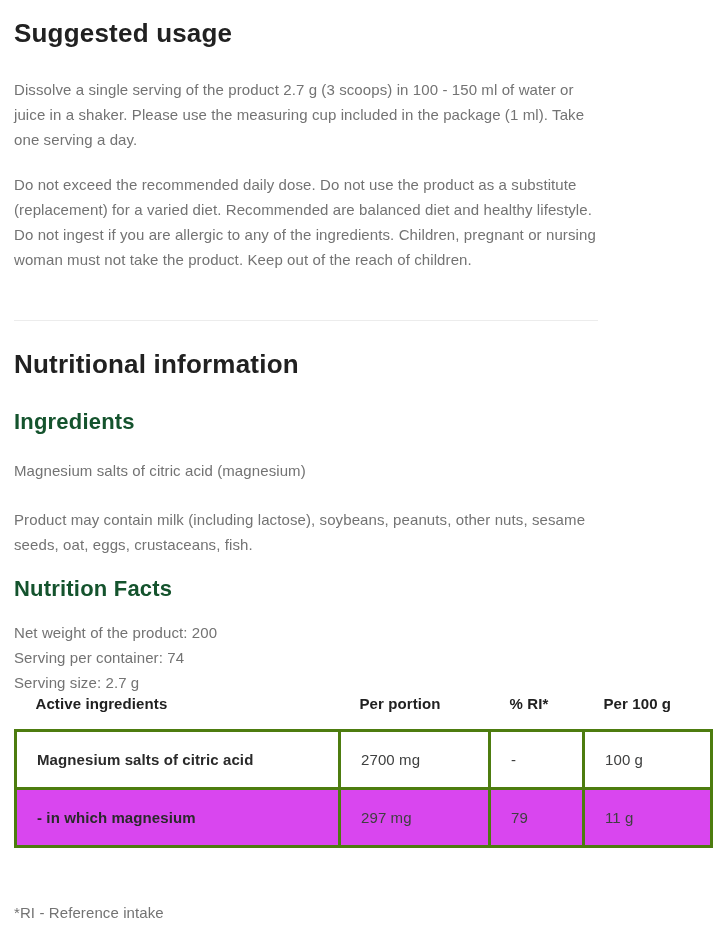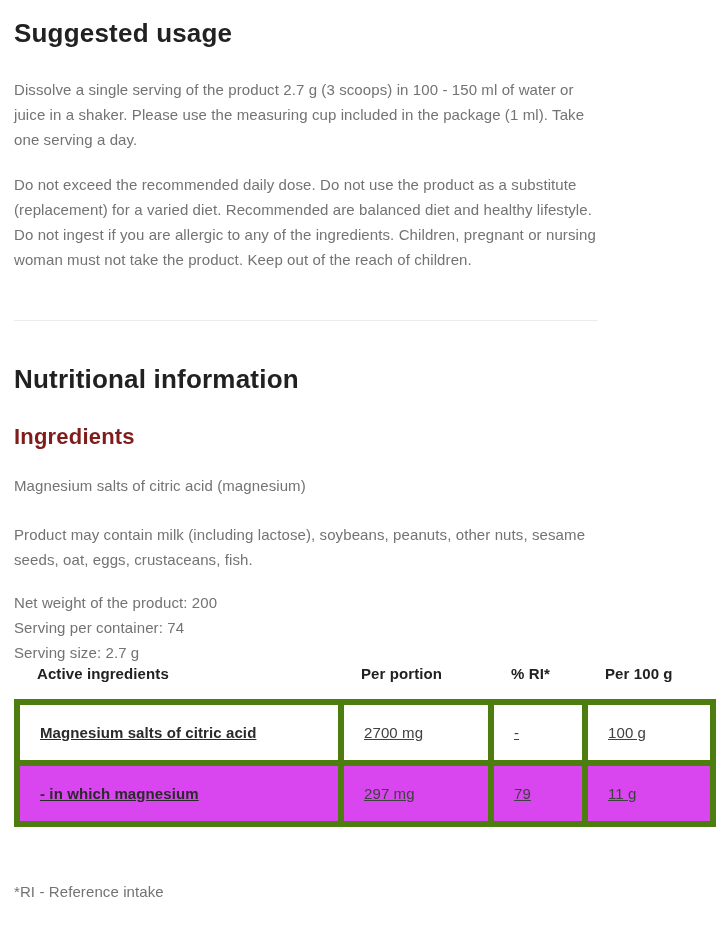--- a/index.html
+++ b/index.html
@@ -24,40 +24,40 @@
     line-height: 1.2;
     font-weight: 700;
     color: #212121;
     margin: 0;
     letter-spacing: 0.2px;
   }
   .h-medium {
     font-size: 22px;
     line-height: 1.25;
     font-weight: 700;
-    color: #7f1d1d;
+    color: #14532d;
     margin: 0;
     letter-spacing: 0.2px;
   }
   .body-text {
     font-size: 15px;
     line-height: 25px;
     margin: 0;
     color: #737373;
     letter-spacing: 0.1px;
   }
   .para-directions { margin-top: 28px; }
   .para-warning { margin-top: 20px; }
   .section-divider {
     border: none;
     border-top: 1px solid #ececec;
     margin: 48px 0 0 0;
     height: 0;
   }
-  .nutritional-title { margin-top: 43px; }
+  .nutritional-title { margin-top: 28px; }
   .ingredients-title { margin-top: 28px; }
   .composition-text { margin-top: 22px; }
   .allergen-text { margin-top: 24px; }
   .nutrition-facts-title { margin-top: 18px; }
   .facts-lines { margin-top: 18px; }
   .fact-line { margin: 0; }
   .nutrition-table {
     width: 696px;
     border-collapse: collapse;
     table-layout: fixed;
@@ -69,26 +69,25 @@
   .nutrition-table col.col-per100 { width: 128px; }
   .nutrition-table thead th {
     text-align: left;
     font-weight: 700;
     color: #212121;
     padding: 0 20px 17px 20px;
     border: none;
     letter-spacing: 0.1px;
   }
   .nutrition-table tbody td {
-    border: 6px solid #4d7c0f;
+    border: 3px solid #4d7c0f;
     padding: 19px 20px;
     vertical-align: middle;
     color: #3f4040;
     letter-spacing: 0.1px;
-    text-decoration: underline;
   }
   .nutrition-table tbody td.cell-name {
     font-weight: 700;
     color: #2a2a2a;
   }
   .nutrition-table tbody tr.row-alt {
     background: #d946ef;
   }
   .footnote {
     margin-top: 52px;
@@ -107,20 +106,21 @@
 
   <hr class="section-divider">
 
   <section>
     <h2 class="h-large nutritional-title">Nutritional information</h2>
 
     <h3 class="h-medium ingredients-title">Ingredients</h3>
     <p class="body-text composition-text">Magnesium salts of citric acid (magnesium)</p>
     <p class="body-text allergen-text">Product may contain milk (including lactose), soybeans, peanuts, other nuts, sesame seeds, oat, eggs, crustaceans, fish.</p>
 
+    <h3 class="h-medium nutrition-facts-title">Nutrition Facts</h3>
 
     <div class="facts-lines">
       <p class="body-text fact-line">Net weight of the product: 200</p>
       <p class="body-text fact-line">Serving per container: 74</p>
       <p class="body-text fact-line">Serving size: 2.7 g</p>
     </div>
 
     <table class="nutrition-table">
       <colgroup>
         <col class="col-name">

